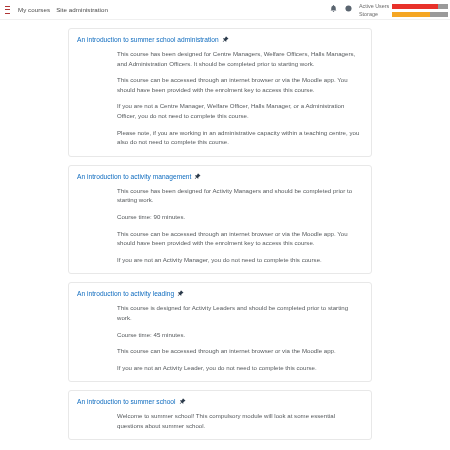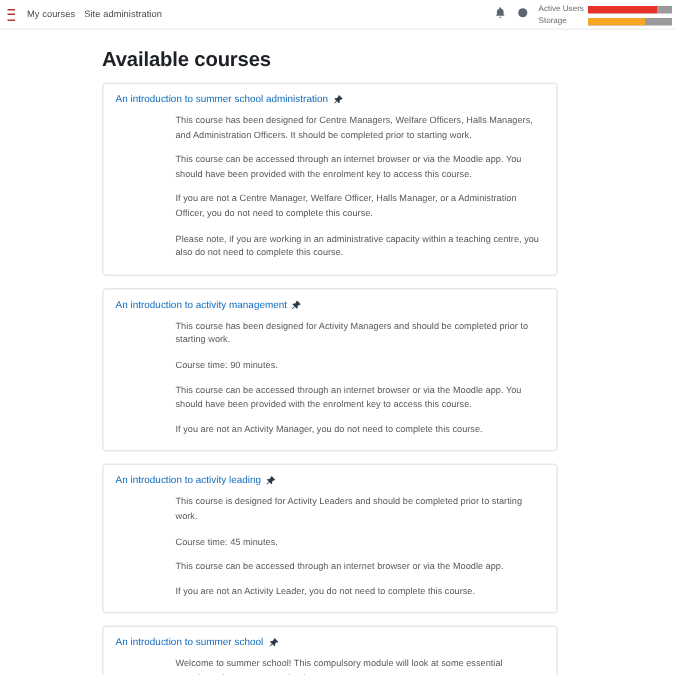--- a/index.html
+++ b/index.html
@@ -194,21 +194,20 @@
         <span class="meter-label">Storage</span>
         <span class="meter-track">
           <span class="meter-fill" style="width:68%;background:#f5a623;"></span>
         </span>
       </div>
     </div>
   </div>
 </div>
 
 <div class="page">
-  <div class="page-title">Available courses</div>
   <div id="course-list">
       <div class="course-card">
         <div class="course-head">
           <a class="course-link" href="#">An introduction to summer school administration</a>
           <span class="pin-icon">
             <svg width="7" height="7" viewBox="0 0 16 16" aria-hidden="true">
               <path fill="#2b3a4a" d="M9.6 1.2l5.2 5.2-1.3 1.3-1.1-.4-2.6 2.6.5 2.2-1.2 1.2-3-3-3.6 3.6-.9-.9 3.6-3.6-3-3 1.2-1.2 2.2.5L8.2 3.1l-.4-1.1z"></path>
             </svg>
           </span>
         </div>

